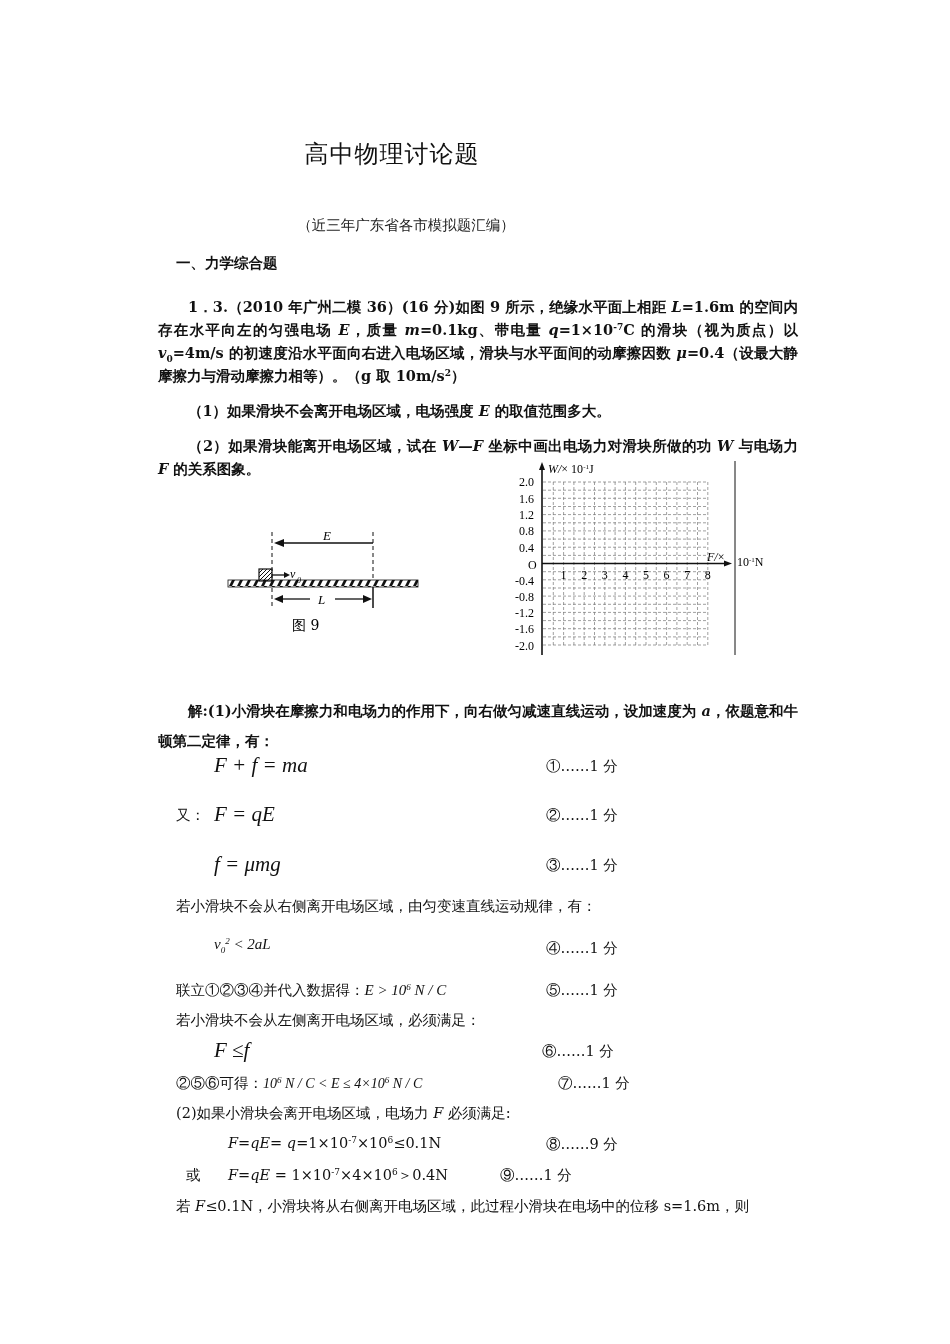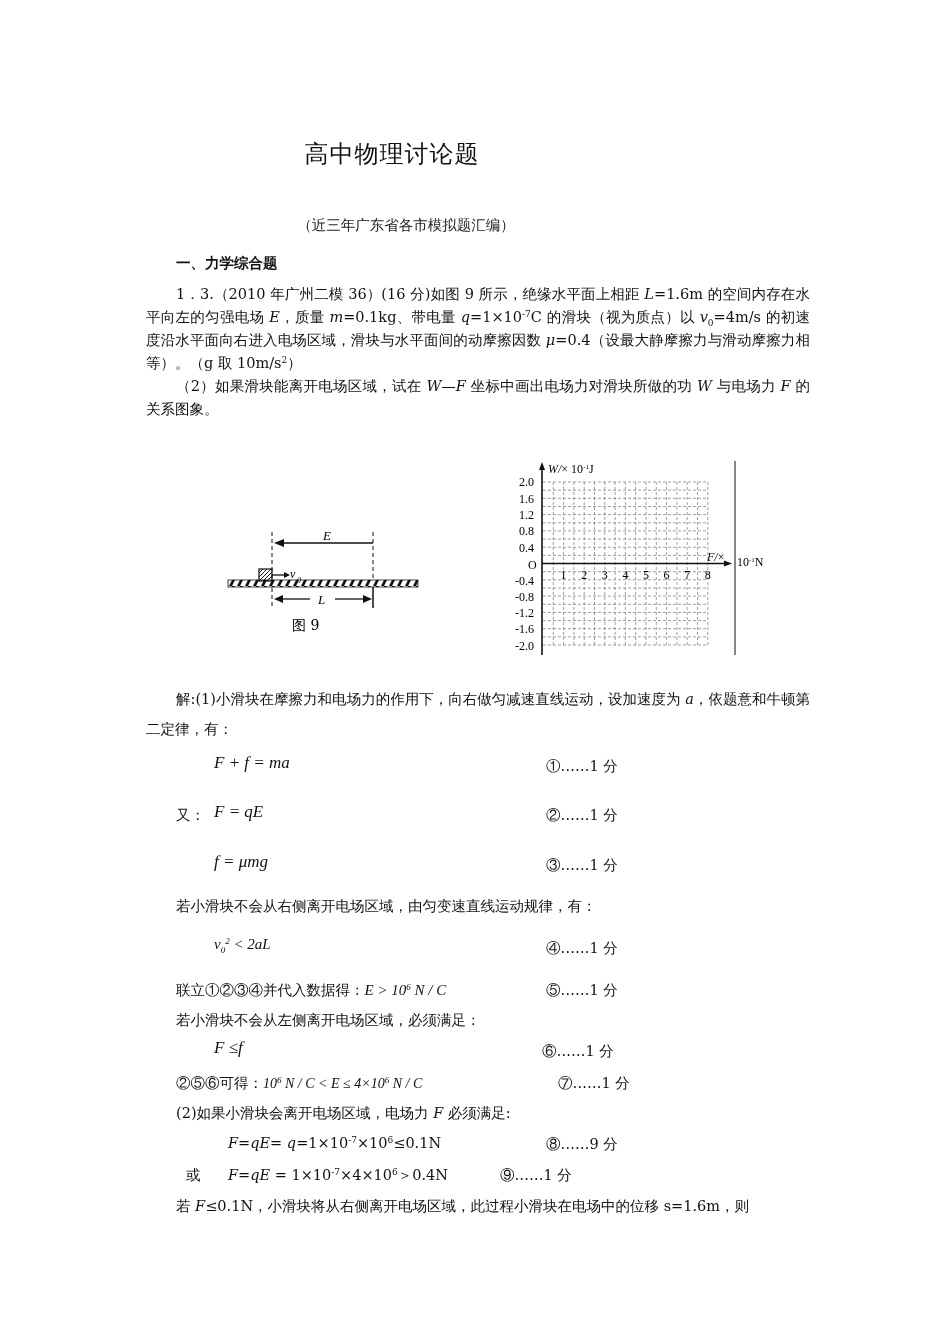--- a/index.html
+++ b/index.html
@@ -3,40 +3,43 @@
 <meta charset="utf-8">
 <style>
   html, body { margin:0; padding:0; background:#ffffff; }
   body { width:950px; height:1344px; position:relative; overflow:hidden;
          font-family:"DejaVu Serif","Liberation Serif",serif; color:#111; }
   .abs { position:absolute; white-space:nowrap; }
   .title { left:0; width:784px; top:138px; text-align:center; font-size:24px; letter-spacing:1px; }
   .subtitle { left:0; width:812px; top:216px; text-align:center; font-size:14.5px; color:#222; }
   .section { left:176px; top:254px; font-size:14.5px; font-weight:bold; font-family:"DejaVu Sans","Liberation Sans",sans-serif; }
   .para { left:146px; width:664px; font-size:14.5px; line-height:23px; white-space:normal; text-align:justify; }
-  .para p { margin:0; }
+  .para p { margin:12px;font-weight:bold; }
   .para .indent { text-indent:30px; }
   i { font-style:italic; }
   sup { font-size:9px; vertical-align:5px; line-height:0; }
   sub { font-size:9px; vertical-align:-4px; line-height:0; }
   .line { font-size:14.5px; }
-  .eq { font-family:"Liberation Serif","DejaVu Serif",serif; font-style:italic; font-size:17px; }
+  .eq { font-family:"Liberation Serif","DejaVu Serif",serif; font-style:italic; font-size:21px; }
   .score { font-size:14.5px; }
   svg text { font-family:"Liberation Serif","DejaVu Serif",serif; }
 </style>
 </head>
 <body>
 
 <div class="abs title">高中物理讨论题</div>
 <div class="abs subtitle">（近三年广东省各市模拟题汇编）</div>
 <div class="abs section">一、力学综合题</div>
 
 <div class="abs para" style="top:283px;">
   <p class="indent">
     <span>1．3.（2010 年广州二模 36）(16 分)如图 9 所示，绝缘水平面上相距 </span><i>L</i><span>=1.6m 的空间内存在水平向左的匀强电场 </span><i>E</i><span>，质量 </span><i>m</i><span>=0.1kg、带电量 </span><i>q</i><span>=1×10</span><sup>-7</sup><span>C 的滑块（视为质点）以 </span><i>v</i><sub>0</sub><span>=4m/s 的初速度沿水平面向右进入电场区域，滑块与水平面间的动摩擦因数 </span><i>μ</i><span>=0.4（设最大静摩擦力与滑动摩擦力相等）。（g 取 10m/s</span><sup>2</sup><span>）</span>
+  </p>
+  <p class="indent">
+    <span>（1）如果滑块不会离开电场区域，电场强度 </span><i>E</i><span> 的取值范围多大。</span>
   </p>
   <p class="indent">
     <span>（2）如果滑块能离开电场区域，试在 </span><i>W—F</i><span> 坐标中画出电场力对滑块所做的功 </span><i>W</i><span> 与电场力 </span><i>F</i><span> 的关系图象。</span>
   </p>
 </div>
 
 <svg class="abs" style="left:220px; top:520px;" width="210" height="130">
   <defs>
     <pattern id="hatch" width="8" height="6" patternUnits="userSpaceOnUse">
       <rect width="8" height="6" fill="#fff"></rect>

